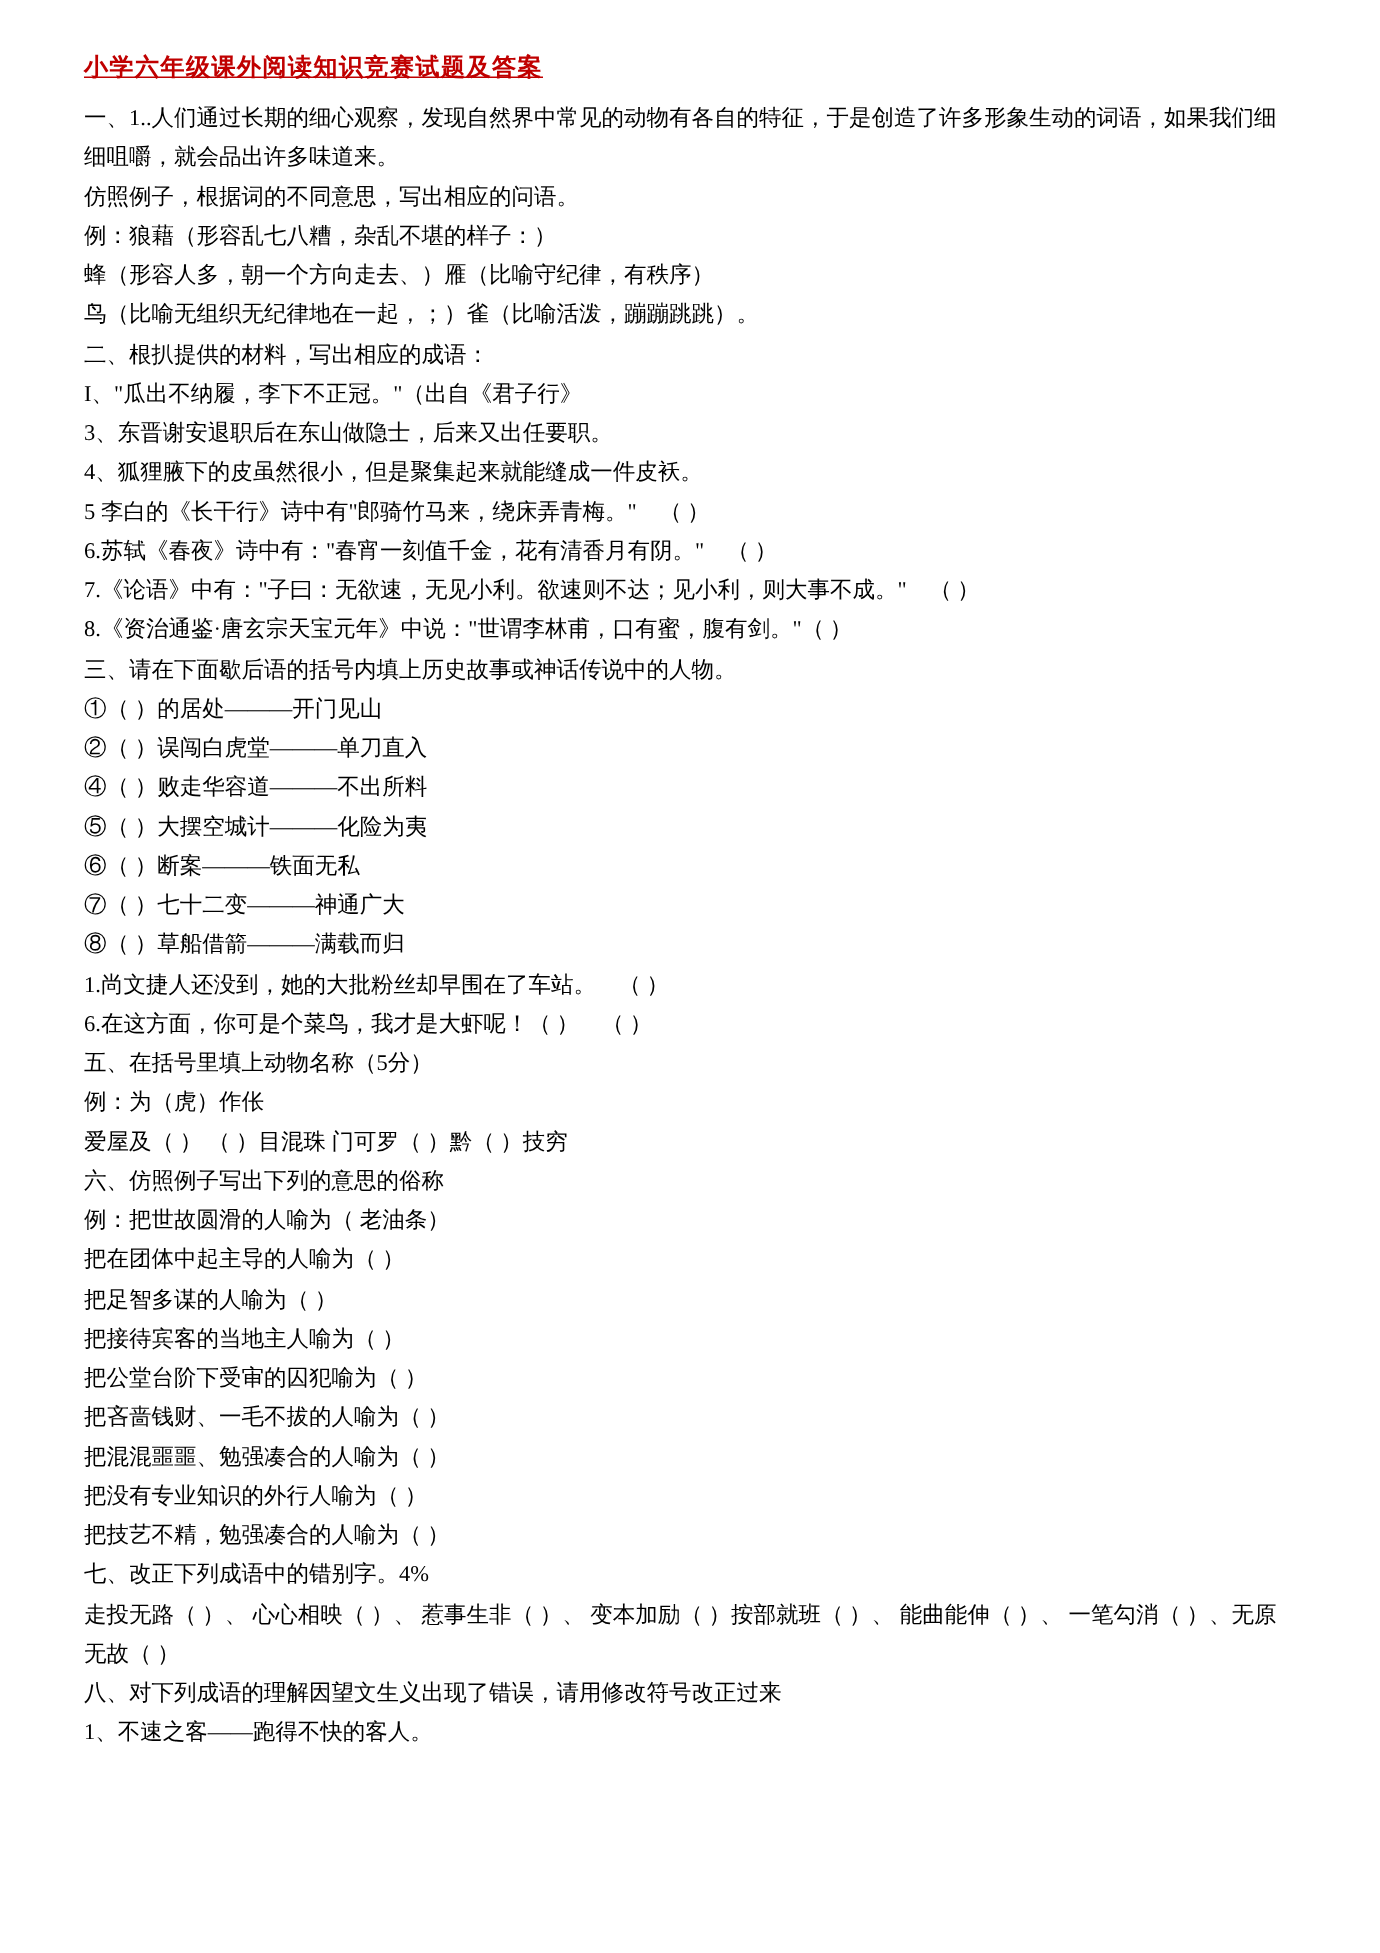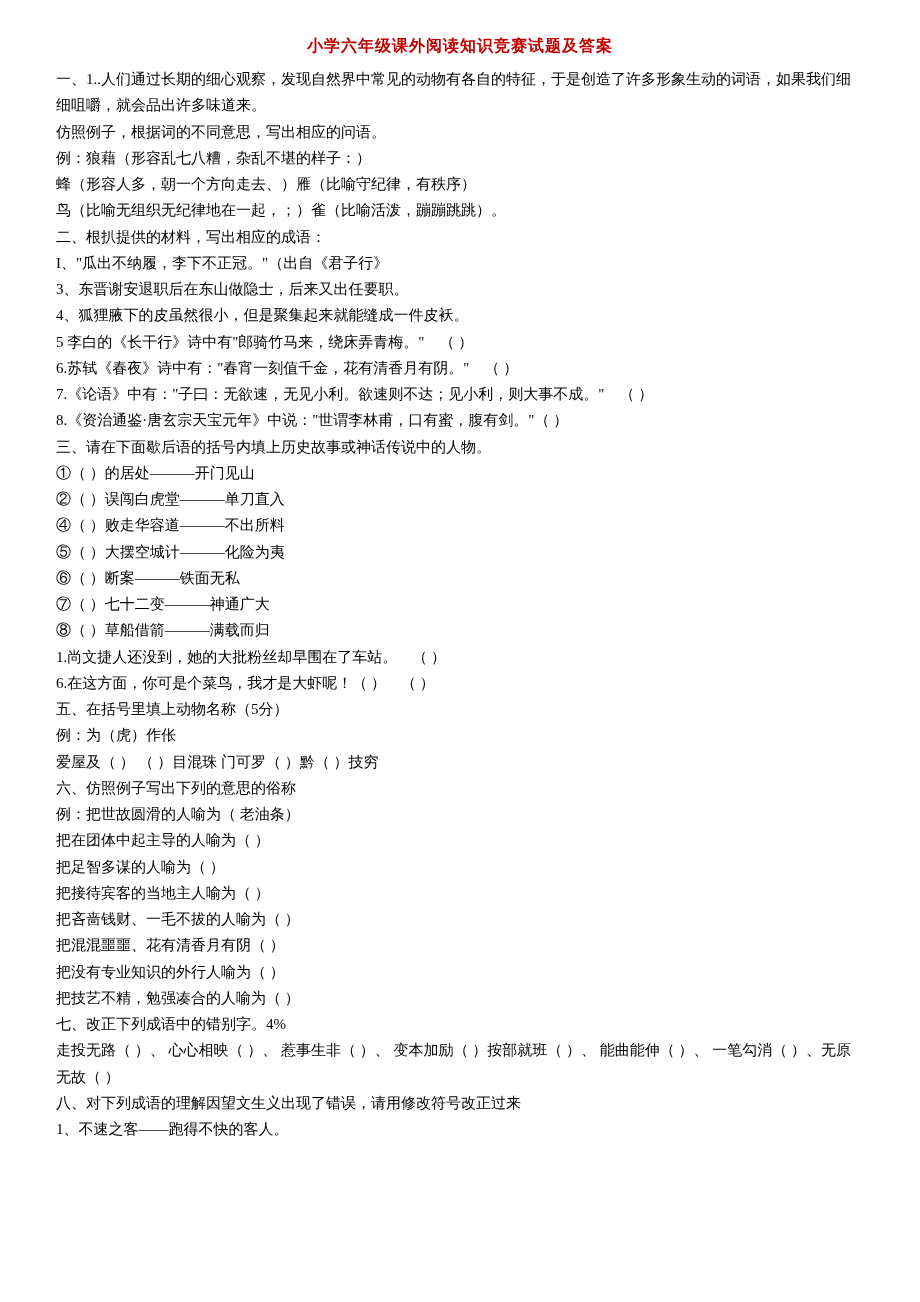--- a/index.html
+++ b/index.html
@@ -6,26 +6,26 @@
     body {
       width: 920px;
       background: #fff;
       font-family: "SimSun", "宋体", serif;
       font-size: 15px;
       line-height: 1.75;
       color: #000;
       padding: 32px 56px 40px 56px;
     }
     .title {
-      text-align: center;
       color: #c00000;
       font-weight: bold;
       font-size: 16px;
       margin-bottom: 6px;
       letter-spacing: 1px;
+      text-decoration: underline;
     }
     .line { display: block; }
   </style>
 </head>
 <body>
 
 <div class="title">小学六年级课外阅读知识竞赛试题及答案</div>
 <div id="content">
     <span class="line">一、1..人们通过长期的细心观察，发现自然界中常见的动物有各自的特征，于是创造了许多形象生动的词语，如果我们细细咀嚼，就会品出许多味道来。</span>
     <span class="line">仿照例子，根据词的不同意思，写出相应的问语。</span>
@@ -51,21 +51,22 @@
     <span class="line">1.尚文捷人还没到，她的大批粉丝却早围在了车站。　（ ）</span>
     <span class="line">6.在这方面，你可是个菜鸟，我才是大虾呢！（ ）　（ ）</span>
     <span class="line">五、在括号里填上动物名称（5分）</span>
     <span class="line">例：为（虎）作伥</span>
     <span class="line">爱屋及（ ） （ ）目混珠 门可罗（ ）黔（ ）技穷</span>
     <span class="line">六、仿照例子写出下列的意思的俗称</span>
     <span class="line">例：把世故圆滑的人喻为（ 老油条）</span>
     <span class="line">把在团体中起主导的人喻为（ ）</span>
     <span class="line">把足智多谋的人喻为（ ）</span>
     <span class="line">把接待宾客的当地主人喻为（ ）</span>
+    <span class="line">把公堂台阶下受审的囚犯喻为（ ）</span>
     <span class="line">把吝啬钱财、一毛不拔的人喻为（ ）</span>
-    <span class="line">把混混噩噩、花有清香月有阴（ ）</span>
+    <span class="line">把混混噩噩、勉强凑合的人喻为（ ）</span>
     <span class="line">把没有专业知识的外行人喻为（ ）</span>
     <span class="line">把技艺不精，勉强凑合的人喻为（ ）</span>
     <span class="line">七、改正下列成语中的错别字。4%</span>
     <span class="line">走投无路（ ）、 心心相映（ ）、 惹事生非（ ）、 变本加励（ ）按部就班（ ）、 能曲能伸（ ）、 一笔勾消（ ）、无原无故（ ）</span>
     <span class="line">八、对下列成语的理解因望文生义出现了错误，请用修改符号改正过来</span>
     <span class="line">1、不速之客——跑得不快的客人。</span>
   </div>
 
 </body></html>

